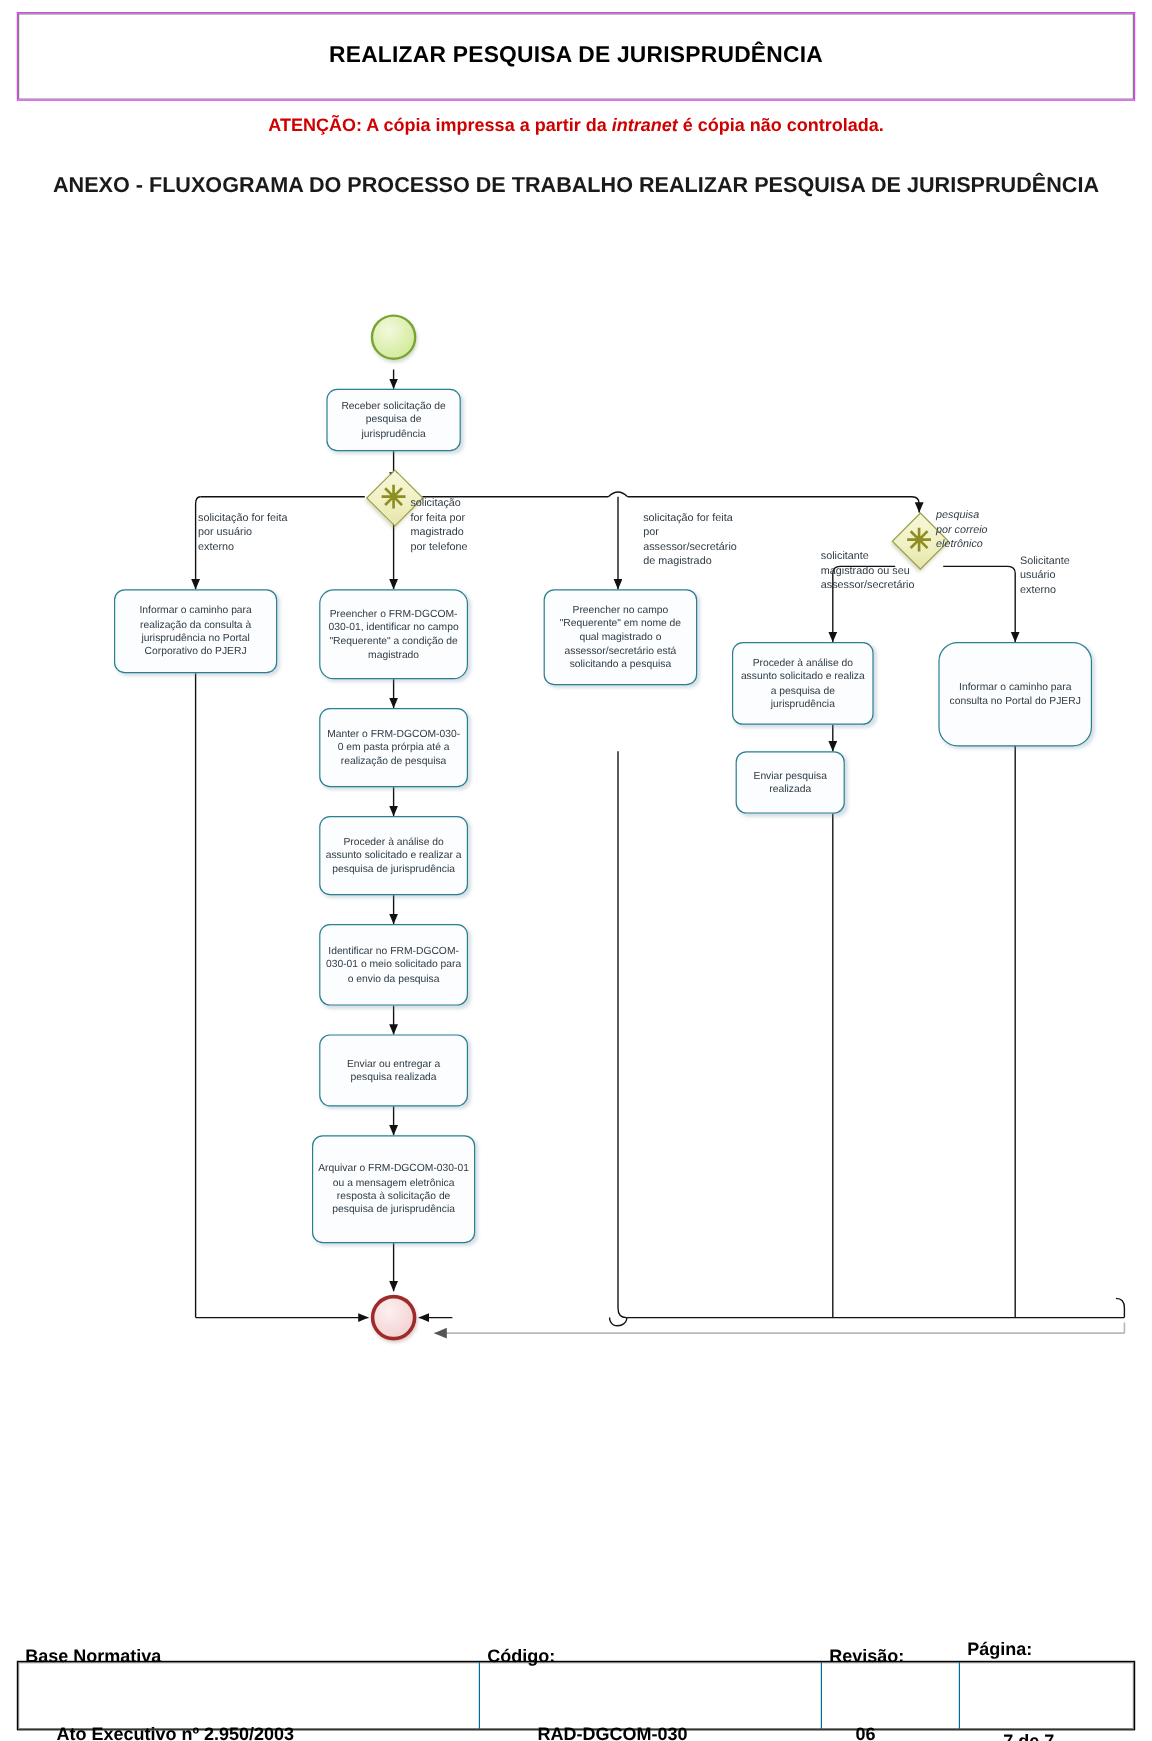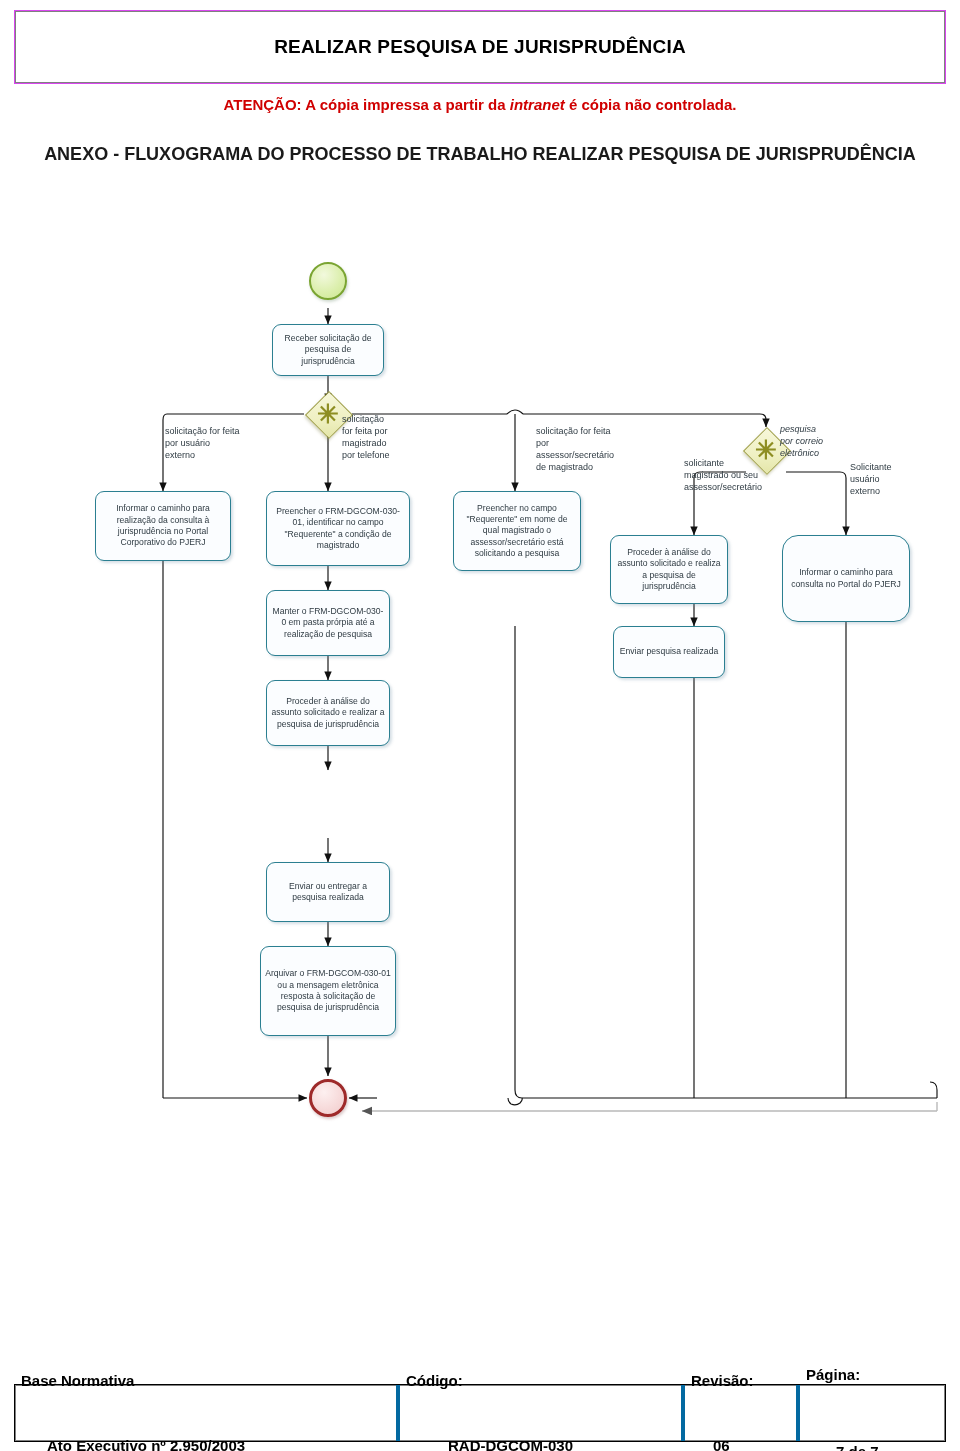--- a/index.html
+++ b/index.html
@@ -47,21 +47,21 @@
            border:1.6px solid #9a9a3e;transform:rotate(45deg);
            box-shadow:1px 2px 3px rgba(140,140,90,.35);}
   .gw .ast{position:absolute;left:0;top:0;width:44px;height:44px;
            display:flex;align-items:center;justify-content:center;
            color:#8e8e22;font-size:26px;line-height:1;font-weight:bold;}
 
   
   .foot{position:absolute;left:14px;top:1384px;width:930px;height:56px;
         border:1px solid #000;box-shadow:0 0 0 1px #808080 inset;
         display:flex;background:#fff;}
-  .foot .cell{border-right:4px solid #0369a1;box-sizing:border-box;padding:3px 6px;
+  .foot .cell{border-right:1px solid #0369a1;box-sizing:border-box;padding:3px 6px;
               display:flex;flex-direction:column;justify-content:center;}
   .foot .cell:last-child{border-right:none;}
   .c1{width:385px;}
   .c2{width:285px;}
   .c3{width:115px;}
   .c4{width:143px;gap:12px;}
   .foot .k{font-size:15px;font-weight:bold;color:#000;line-height:1.15;}
   .foot .v{font-size:15px;font-weight:bold;color:#000;line-height:1.15;margin-top:48px;}
   .c1 .v{padding-left:26px;}
   .c2 .v{padding-left:42px;}
@@ -141,36 +141,37 @@
       <path d="M920,875 L920,866"></path>
     </g>
   </svg>
 
   <div class="ev ev-start" style="left:292px;top:26px;"></div>
 
   <div class="node" style="left:255px;top:88px;width:112px;height:52px;">Receber solicitação de pesquisa de jurisprudência</div>
 
   <div class="node" style="left:78px;top:255px;width:136px;height:70px;">Informar o caminho para realização da consulta à jurisprudência no Portal Corporativo do PJERJ</div>
 
-  <div class="node" style="left:249px;top:255px;width:144px;height:75px;">Preencher o FRM-DGCOM-030-01, identificar no campo "Requerente" a condição de magistrado</div>
+  <div class="node" style="left:249px;top:255px;width:124px;height:75px;border-radius:12px;">Preencher o FRM-DGCOM-030-01, identificar no campo "Requerente" a condição de magistrado</div>
 
   <div class="node" style="left:249px;top:354px;width:124px;height:66px;">Manter o FRM-DGCOM-030-0 em pasta prórpia até a realização de pesquisa</div>
 
   <div class="node" style="left:249px;top:444px;width:124px;height:66px;">Proceder à análise do assunto solicitado e realizar a pesquisa de jurisprudência</div>
 
+  <div class="node" style="left:249px;top:534px;width:124px;height:68px;">Identificar no FRM-DGCOM-030-01 o meio solicitado para o envio da pesquisa</div>
 
   <div class="node" style="left:249px;top:626px;width:124px;height:60px;">Enviar ou entregar a pesquisa realizada</div>
 
   <div class="node" style="left:243px;top:710px;width:136px;height:90px;">Arquivar o FRM-DGCOM-030-01 ou a mensagem eletrônica resposta à solicitação de pesquisa de jurisprudência</div>
 
   <div class="node" style="left:436px;top:255px;width:128px;height:80px;">Preencher no campo "Requerente" em nome de qual magistrado o assessor/secretário está solicitando a pesquisa</div>
 
   <div class="node" style="left:593px;top:299px;width:118px;height:69px;">Proceder à análise do assunto solicitado e realiza a pesquisa de jurisprudência</div>
 
-  <div class="node" style="left:596px;top:390px;width:112px;height:52px;">Enviar pesquisa realizada</div>
+  <div class="node" style="left:596px;top:390px;width:91px;height:52px;">Enviar pesquisa realizada</div>
 
   <div class="node" style="left:765px;top:299px;width:128px;height:87px;border-radius:16px;">Informar o caminho para  consulta no Portal  do PJERJ</div>
 
   <div class="gw" style="left:289px;top:156px;">
     <div class="dia"></div>
     <div class="ast">✳</div>
   </div>
 
   <div class="gw" style="left:727px;top:192px;">
     <div class="dia"></div>

